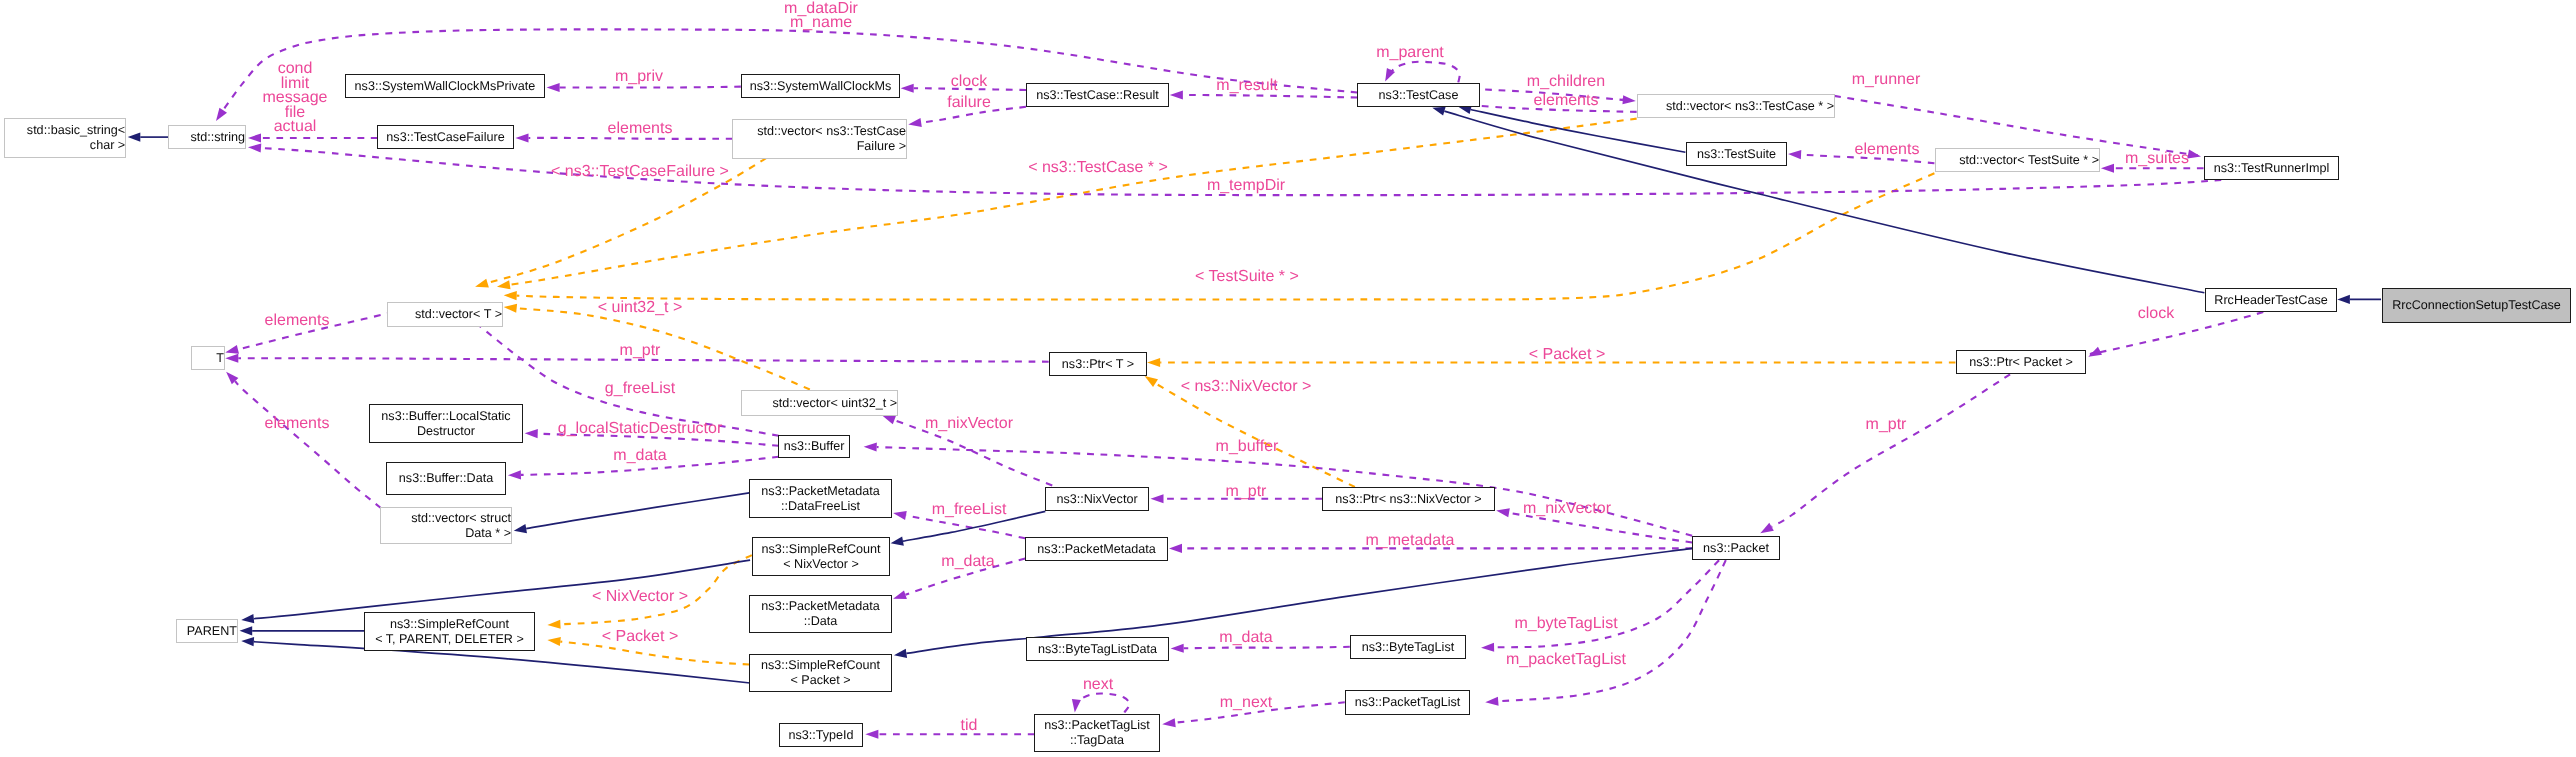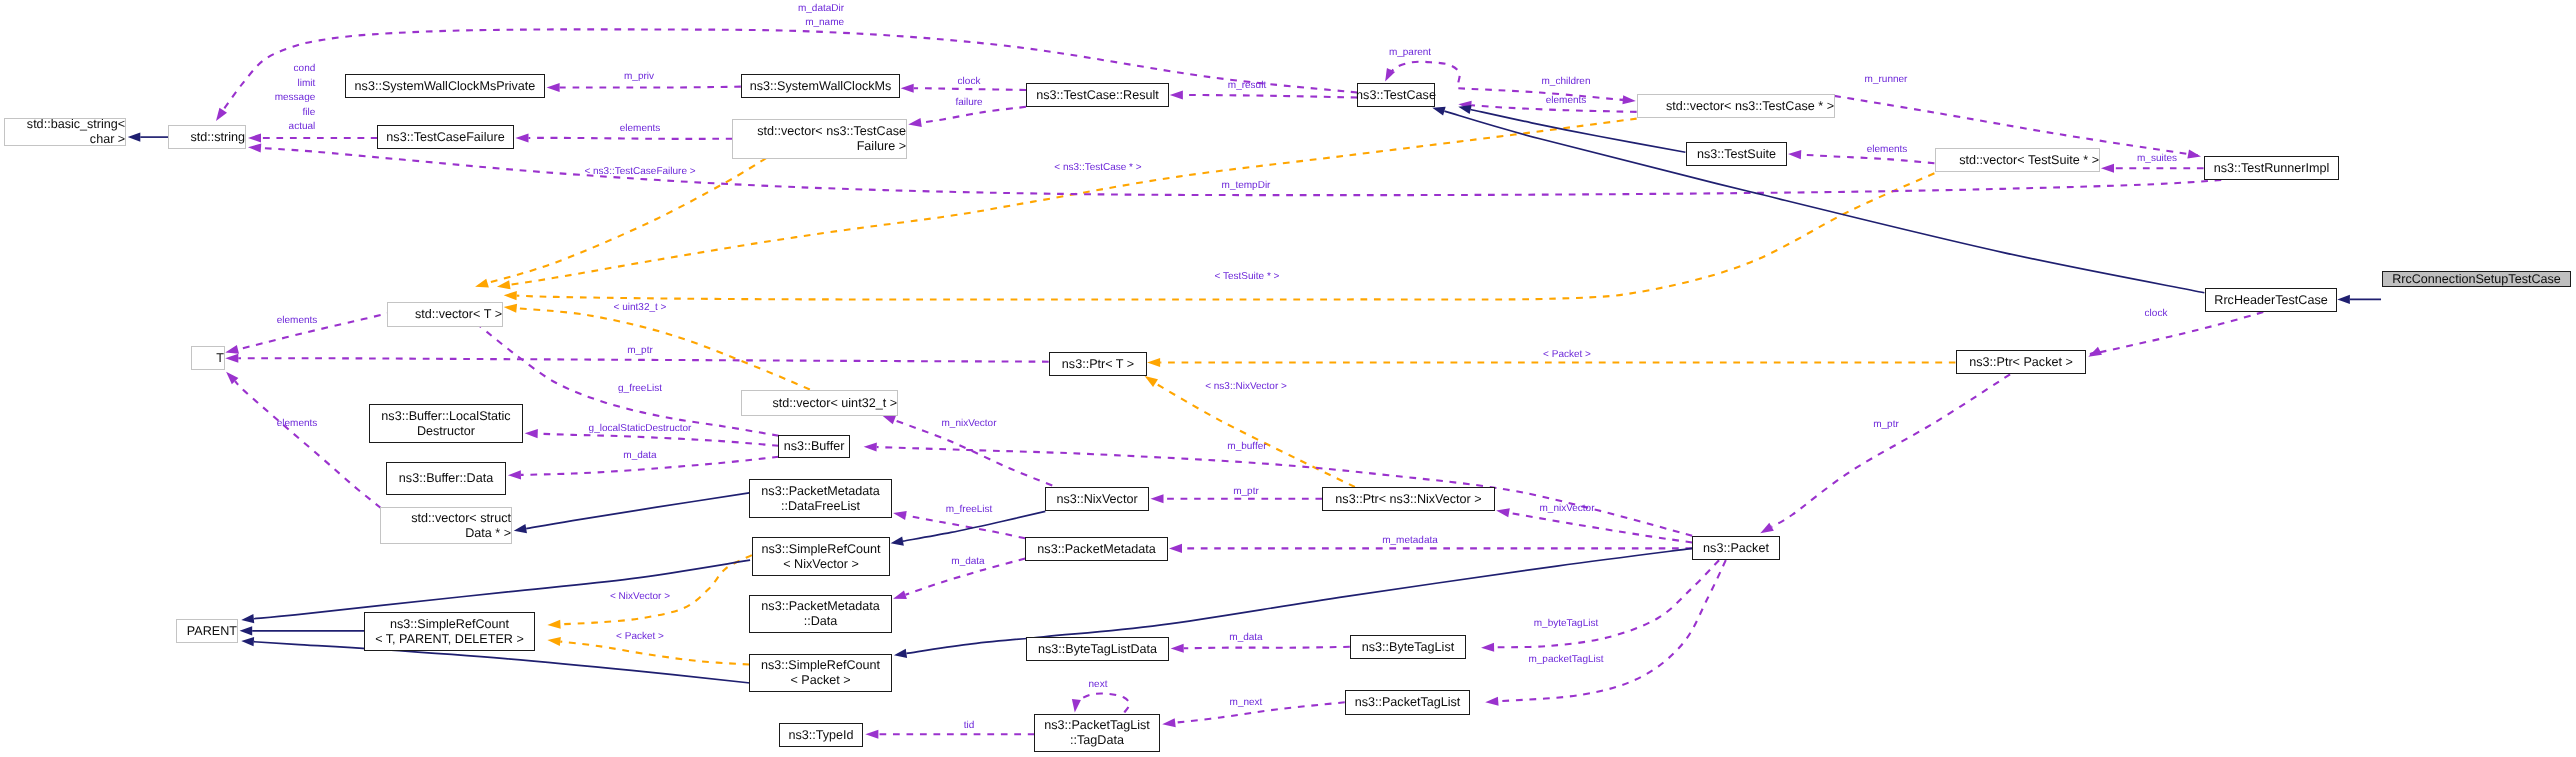--- a/index.html
+++ b/index.html
@@ -7,22 +7,22 @@
         font-family:"Liberation Sans",sans-serif;
         -webkit-font-smoothing:antialiased;text-rendering:geometricPrecision;}
 svg#edge-layer{position:absolute;left:0;top:0;width:2576px;height:757px;}
 .node{position:absolute;box-sizing:border-box;background:#fff;
       display:flex;flex-direction:column;align-items:center;justify-content:center;
       font-size:12.6px;line-height:14.6px;color:#0d0d0d;white-space:pre;}
 .node.black{border:1.4px solid #1b1b1b;}
 .node.gray{border:1.4px solid #c4c4c4;align-items:flex-end;}
 .node.highlight{border:1.4px solid #1b1b1b;background:#bfbfbf;}
 .node b{font-weight:normal;display:block;}
-.elabel{position:absolute;font-size:10px;line-height:14.6px;color:#6d28d9;
-        white-space:pre;text-align:right;transform:translateX(-50%);}
+.elabel{position:absolute;font-size:16px;line-height:14.6px;color:#ec4899;
+        white-space:pre;text-align:center;transform:translateX(-50%);}
 .elabel b{font-weight:normal;display:block;}
 </style>
 </head>
 <body>
 
 <div id="canvas">
 <svg id="edge-layer" viewBox="0 0 3061 900" xmlns="http://www.w3.org/2000/svg">
       <g>
         <path d="M 910,188 C 901.67,193.00 883.33,205.17 860,218 C 836.67,230.83 803.33,249.33 770,265 C 736.67,280.67 691.86,300.08 660,312 C 628.14,323.92 592.36,332.43 578.8377724373256,336.5177562428912" fill="none" stroke="#ffa500" stroke-width="2.5" stroke-dasharray="8,8"></path>
         <polygon points="564.00,341.00 577.28,331.35 580.40,341.69" fill="#ffa500"></polygon>
@@ -229,28 +229,28 @@
       </g>
       <g>
         <path d="M 2011,652 C 1984.17,655.50 1918.50,663.50 1850,673 C 1781.50,682.50 1678.33,697.33 1600,709 C 1521.67,720.67 1440.00,735.00 1380,743 C 1320.00,751.00 1278.33,753.17 1240,757 C 1201.67,760.83 1177.19,762.70 1150,766 C 1122.81,769.30 1089.03,775.01 1076.8389560432645,776.8078814936086" fill="none" stroke="#1f1f70" stroke-width="2"></path>
         <polygon points="1062.00,779.00 1076.04,771.37 1077.64,782.25" fill="#1f1f70"></polygon>
       </g>
       <g>
         <path d="M 2830,356 L 2793,356" fill="none" stroke="#1f1f70" stroke-width="2"></path>
         <polygon points="2778.00,356.00 2793.00,350.50 2793.00,361.50" fill="#1f1f70"></polygon>
       </g>
     </svg>
-<div class="node gray" style="left:4.2px;top:118px;width:122px;height:28px"><b>std::basic_string&lt;</b><b>char &gt;</b></div>
+<div class="node gray" style="left:4.2px;top:118px;width:122px;height:40px"><b>std::basic_string&lt;</b><b>char &gt;</b></div>
 <div class="node gray" style="left:168px;top:125px;width:78px;height:24.4px"><b>std::string</b></div>
 <div class="node black" style="left:345px;top:74px;width:200px;height:24.4px"><b>ns3::SystemWallClockMsPrivate</b></div>
 <div class="node black" style="left:377px;top:125px;width:137px;height:24.4px"><b>ns3::TestCaseFailure</b></div>
 <div class="node black" style="left:741px;top:74px;width:159px;height:24.4px"><b>ns3::SystemWallClockMs</b></div>
 <div class="node gray" style="left:732px;top:119px;width:175px;height:40px"><b>std::vector&lt; ns3::TestCase</b><b>Failure &gt;</b></div>
 <div class="node black" style="left:1026px;top:83px;width:143px;height:24.4px"><b>ns3::TestCase::Result</b></div>
-<div class="node black" style="left:1357px;top:83px;width:78px;height:24.4px"><b>ns3::TestCase</b></div>
+<div class="node black" style="left:1357px;top:83px;width:123px;height:24.4px"><b>ns3::TestCase</b></div>
 <div class="node gray" style="left:1637px;top:94px;width:198px;height:24.4px"><b>std::vector&lt; ns3::TestCase * &gt;</b></div>
 <div class="node black" style="left:1686px;top:142px;width:101px;height:24.4px"><b>ns3::TestSuite</b></div>
 <div class="node gray" style="left:1935px;top:148px;width:165px;height:24.4px"><b>std::vector&lt; TestSuite * &gt;</b></div>
 <div class="node black" style="left:2204px;top:156px;width:135px;height:24.4px"><b>ns3::TestRunnerImpl</b></div>
 <div class="node gray" style="left:387px;top:302px;width:116px;height:25px"><b>std::vector&lt; T &gt;</b></div>
 <div class="node gray" style="left:191px;top:346px;width:34px;height:24.4px"><b>T</b></div>
 <div class="node black" style="left:369px;top:404px;width:154px;height:39px"><b>ns3::Buffer::LocalStatic</b><b>Destructor</b></div>
 <div class="node black" style="left:386px;top:462px;width:120px;height:33px"><b>ns3::Buffer::Data</b></div>
 <div class="node gray" style="left:380px;top:507px;width:132px;height:37px"><b>std::vector&lt; struct</b><b>Data * &gt;</b></div>
 <div class="node gray" style="left:741px;top:390px;width:157px;height:26px"><b>std::vector&lt; uint32_t &gt;</b></div>
@@ -266,21 +266,21 @@
 <div class="node black" style="left:1034px;top:714px;width:126px;height:38px"><b>ns3::PacketTagList</b><b>::TagData</b></div>
 <div class="node black" style="left:779px;top:723px;width:84px;height:24.4px"><b>ns3::TypeId</b></div>
 <div class="node gray" style="left:176px;top:619px;width:62px;height:23.6px"><b>PARENT</b></div>
 <div class="node black" style="left:364px;top:612px;width:171px;height:39px"><b>ns3::SimpleRefCount</b><b>&lt; T, PARENT, DELETER &gt;</b></div>
 <div class="node black" style="left:1322px;top:487px;width:173px;height:24.4px"><b>ns3::Ptr&lt; ns3::NixVector &gt;</b></div>
 <div class="node black" style="left:1350px;top:635px;width:116px;height:24.4px"><b>ns3::ByteTagList</b></div>
 <div class="node black" style="left:1345px;top:690px;width:125px;height:25px"><b>ns3::PacketTagList</b></div>
 <div class="node black" style="left:1692px;top:536px;width:88px;height:24.4px"><b>ns3::Packet</b></div>
 <div class="node black" style="left:1956px;top:350px;width:130px;height:24.4px"><b>ns3::Ptr&lt; Packet &gt;</b></div>
 <div class="node black" style="left:2205px;top:288px;width:132px;height:23.6px"><b>RrcHeaderTestCase</b></div>
-<div class="node highlight" style="left:2382px;top:271px;width:189px;height:16px"><b>RrcConnectionSetupTestCase</b></div>
+<div class="node highlight" style="left:2382px;top:288px;width:189px;height:35px"><b>RrcConnectionSetupTestCase</b></div>
 <div class="elabel" style="left:821px;top:1.7px"><b>m_dataDir</b><b>m_name</b></div>
 <div class="elabel" style="left:295px;top:62px"><b>cond</b><b>limit</b><b>message</b><b>file</b><b>actual</b></div>
 <div class="elabel" style="left:639px;top:70px"><b>m_priv</b></div>
 <div class="elabel" style="left:640px;top:122px"><b>elements</b></div>
 <div class="elabel" style="left:969px;top:75px"><b>clock</b></div>
 <div class="elabel" style="left:969px;top:96px"><b>failure</b></div>
 <div class="elabel" style="left:1247px;top:79px"><b>m_result</b></div>
 <div class="elabel" style="left:1410px;top:46px"><b>m_parent</b></div>
 <div class="elabel" style="left:1566px;top:75px"><b>m_children</b></div>
 <div class="elabel" style="left:1566px;top:94px"><b>elements</b></div>

